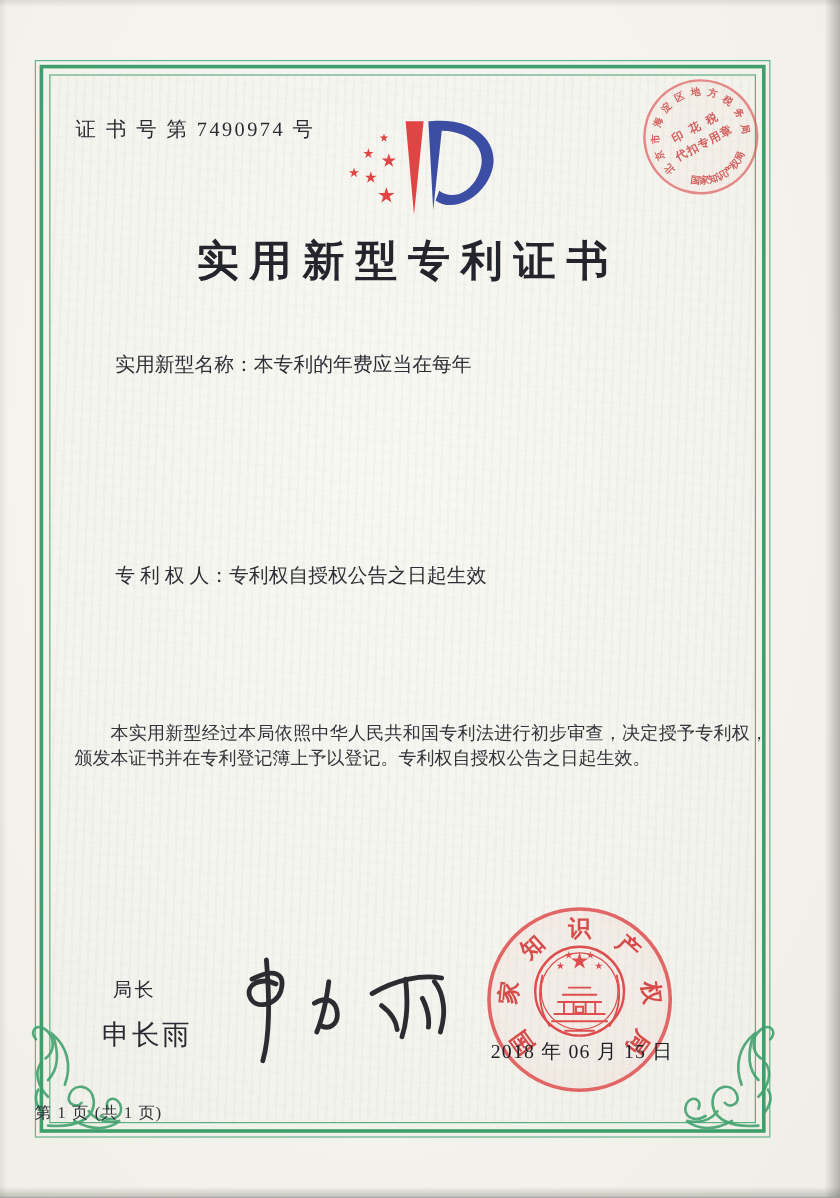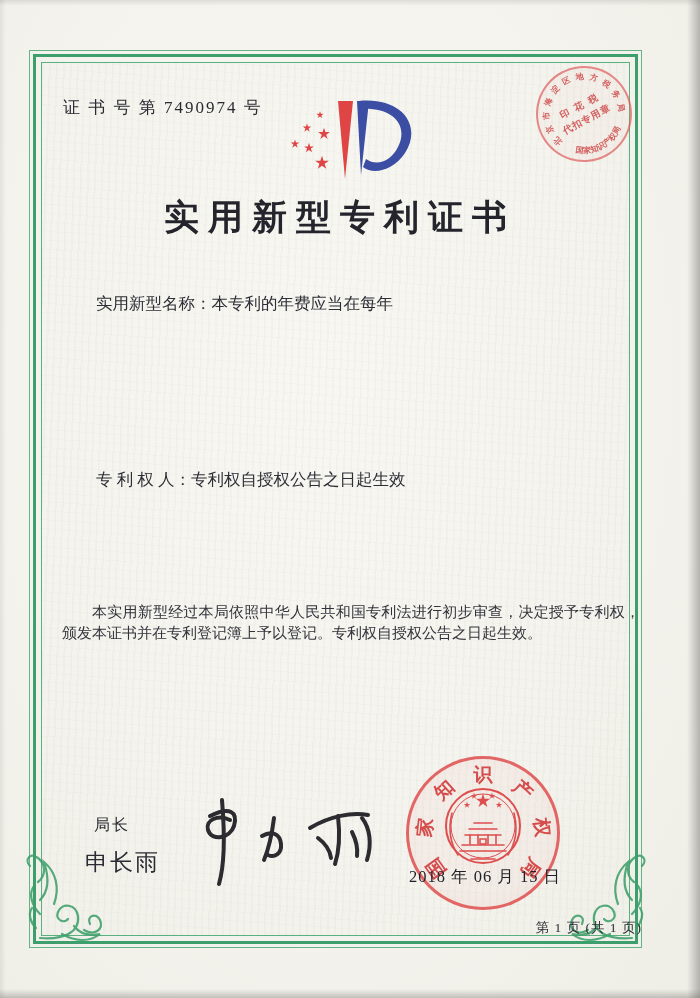--- a/index.html
+++ b/index.html
@@ -62,21 +62,21 @@
   .stamp {
     left:536px; top:66px; width:96px; height:96px; border-radius:50%;
     border:2px solid rgba(221,88,88,.68); box-sizing:border-box;
     transform:rotate(-28deg); color:rgba(206,74,74,.88); z-index:6;
     background:radial-gradient(circle, rgba(255,150,150,.04) 60%, rgba(235,110,110,.08) 100%);
   }
   .stamp .arc { position:absolute; left:0; top:0; width:100%; height:100%; font-size:8px; font-weight:bold; }
   .stamp-c1 { position:absolute; left:0; top:34%; width:100%; text-align:center; font-size:9.5px; font-weight:bold; letter-spacing:2px; }
   .stamp-c2 { position:absolute; left:0; top:50%; width:100%; text-align:center; font-size:9.5px; font-weight:bold; letter-spacing:1px; }
 
-  .footer { left:29px; top:919px; width:613px; text-align:right; font-size:13.5px; letter-spacing:1px; color:#2e2e36; }
+  .footer { left:29px; top:919px; width:613px; text-align:left; font-size:13.5px; letter-spacing:1px; color:#2e2e36; }
 
   
   .edge-r { right:0; top:0; width:13px; height:100%; background:linear-gradient(to right, rgba(80,78,74,0), rgba(80,78,74,.38)); z-index:9; }
   .edge-b { left:0; bottom:0; width:100%; height:9px; background:linear-gradient(to bottom, rgba(80,78,74,0), rgba(80,78,74,.30)); z-index:9; }
   .edge-t { left:0; top:0; width:100%; height:6px; background:linear-gradient(to bottom, rgba(80,78,74,.14), rgba(80,78,74,0)); z-index:9; }
   .edge-l { left:0; top:0; width:6px; height:100%; background:linear-gradient(to right, rgba(80,78,74,.10), rgba(80,78,74,0)); z-index:9; }
 </style>
 </head>
 <body>
 

